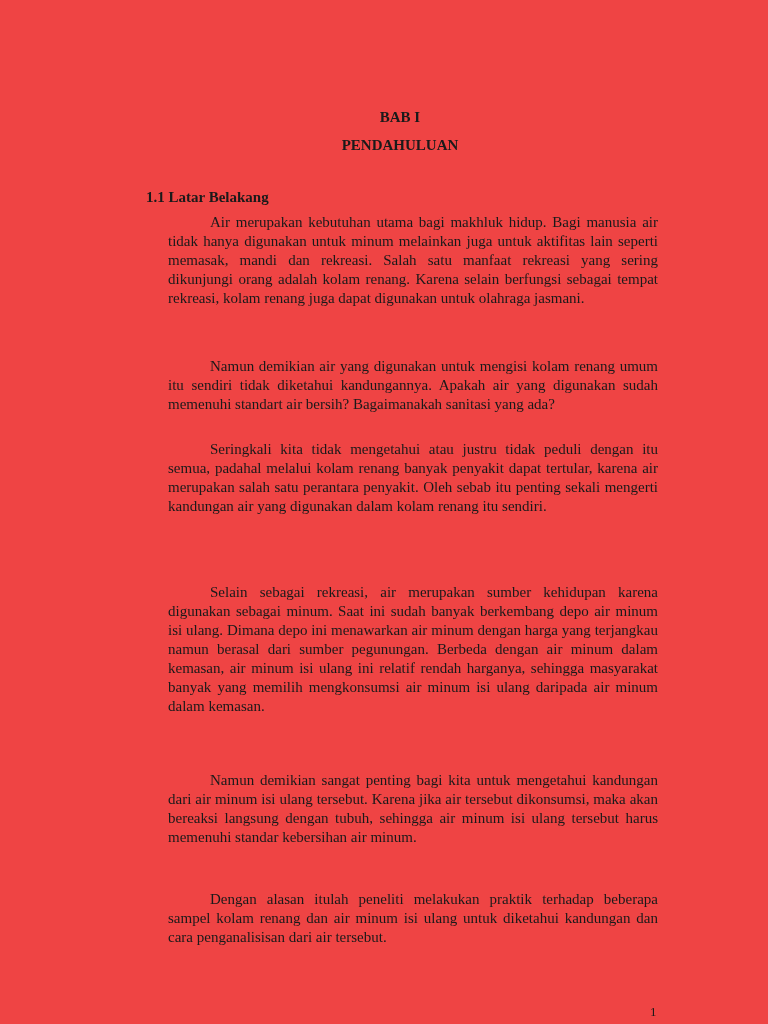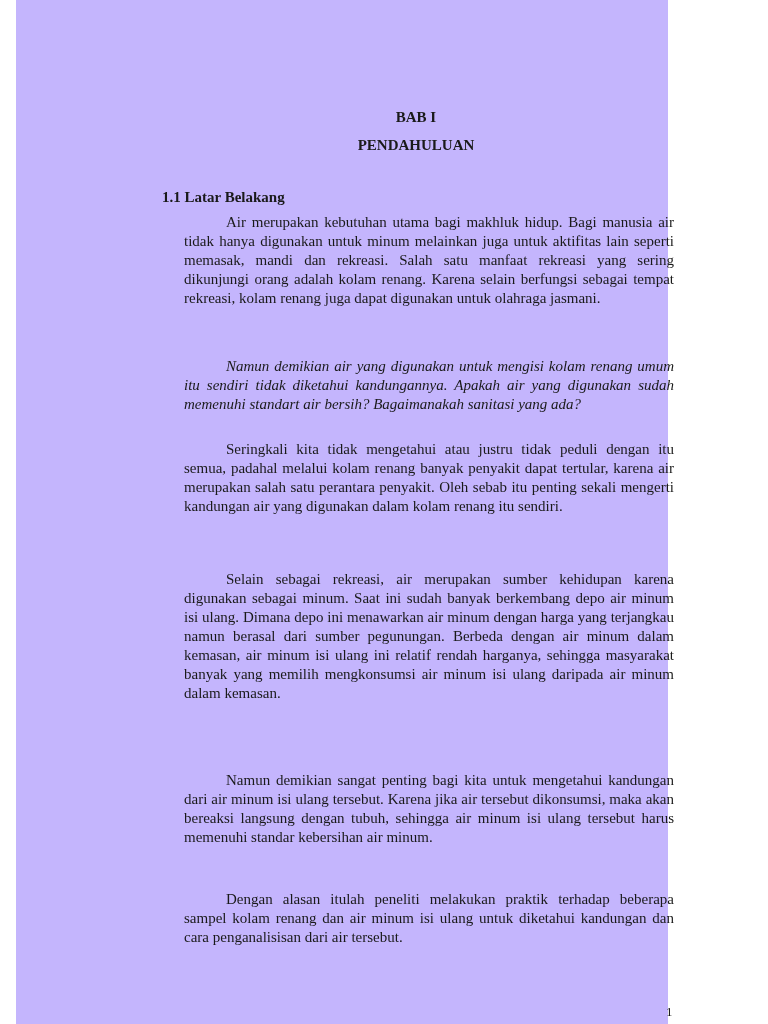--- a/index.html
+++ b/index.html
@@ -11,24 +11,23 @@
       width: 768px;
       height: 1024px;
       position: relative;
       overflow: hidden;
       font-family: "Liberation Serif", "DejaVu Serif", serif;
       color: #1a1a1a;
     }
     .page {
       position: absolute;
       left: 0; top: 0;
-      width: 652px;
+      width: 768px;
       height: 1024px;
-      background: #c4b5fd;
-      margin-left: 16px;
+      background: #ef4444;
     }
     .chapter-title {
       position: absolute;
       left: 0;
       width: 768px;
       text-align: center;
       font-weight: bold;
       font-size: 15px;
       margin: 0;
     }
@@ -47,23 +46,23 @@
       position: absolute;
       left: 168px;
       width: 490px;
       font-size: 15px;
       line-height: 19px;
       text-align: justify;
       margin: 0;
       text-indent: 42px;
     }
     .p1 { top: 213px; }
-    .p2 { top: 357px; font-style: italic; }
+    .p2 { top: 357px; }
     .p3 { top: 440px; }
-    .p4 { top: 570px; }
+    .p4 { top: 583px; }
     .p5 { top: 771px; }
     .p6 { top: 890px; }
     .page-number {
       position: absolute;
       left: 650px;
       top: 1004px;
       font-size: 13px;
       margin: 0;
     }
   </style>

